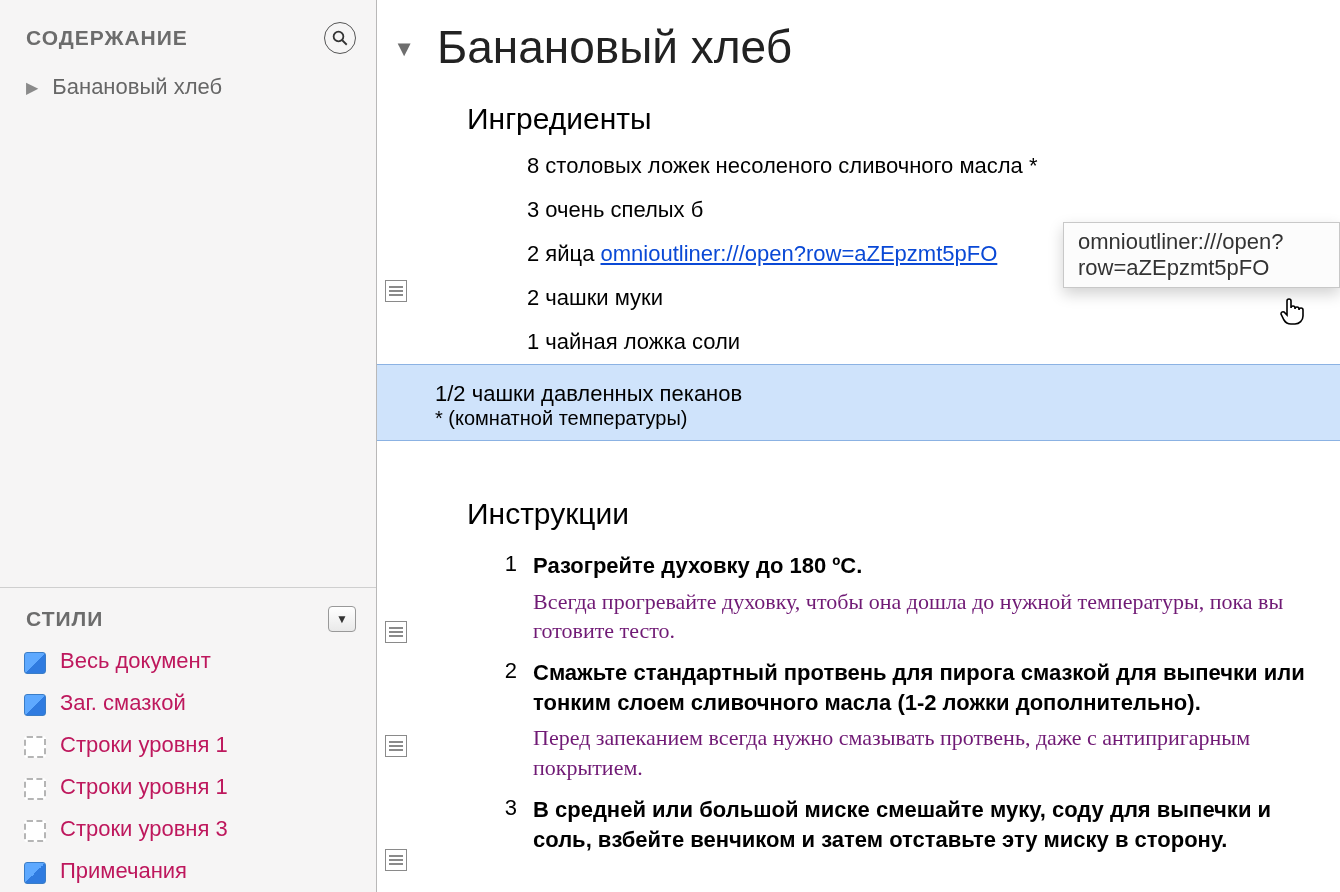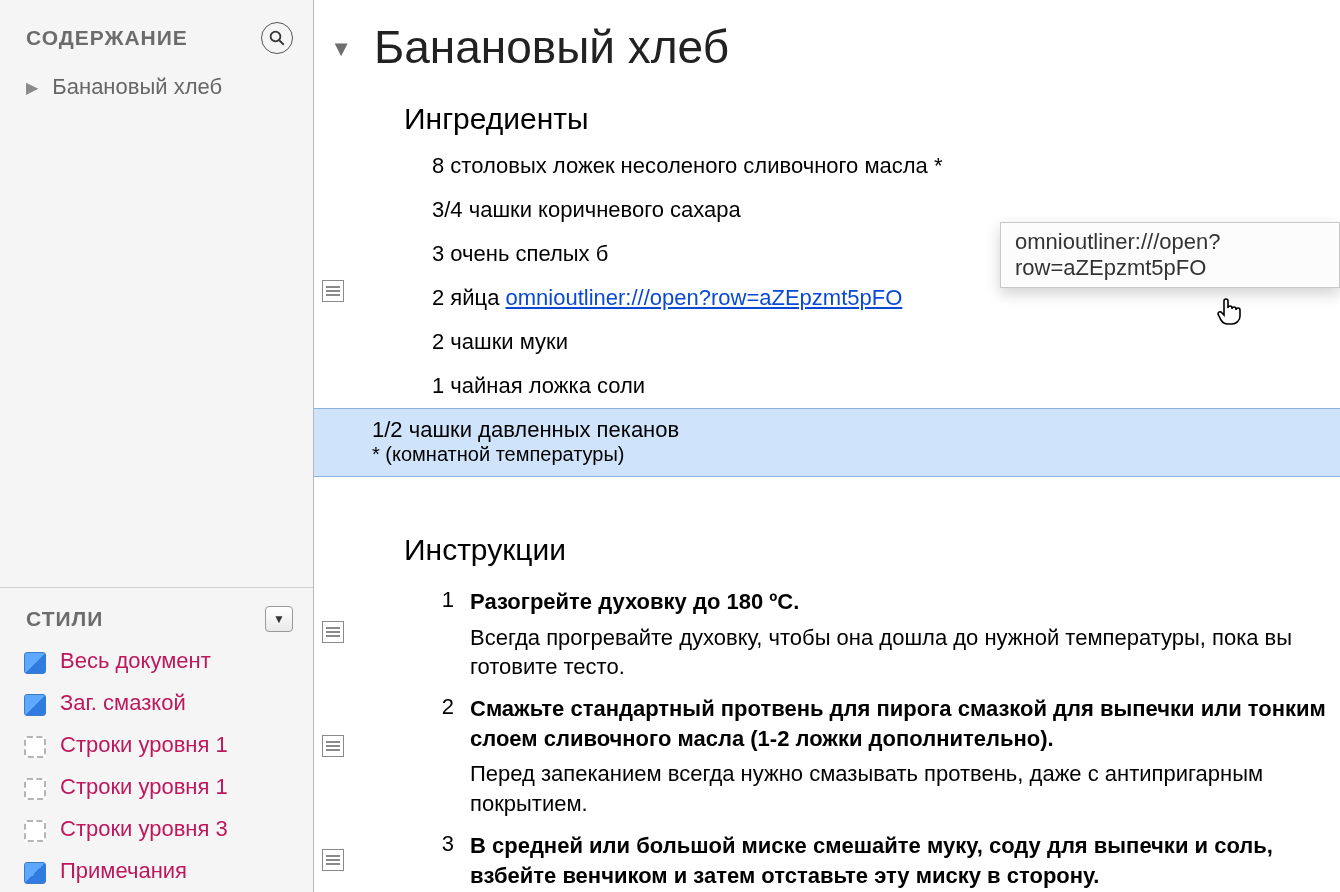--- a/index.html
+++ b/index.html
@@ -9,21 +9,21 @@
   background: #fff;
   color: #000;
   width: 1340px;
   height: 892px;
   overflow: hidden;
   display: flex;
 }
 
 
 .sidebar {
-  width: 314px;
+  width: 377px;
   height: 100%;
   background: #f6f5f5;
   border-right: 1px solid #b9b8b8;
   display: flex;
   flex-direction: column;
   gap: 18px;
 }
 .sidebar-section {
   flex: 1;
   overflow: auto;
@@ -149,20 +149,21 @@
   font-size: 30px; font-weight: 500;
   margin-top: 28px; margin-bottom: 8px;
   margin-left: 30px;
 }
 .ingredients-list {
   margin-left: 58px;
 }
 .ing-row {
   padding: 9px 0;
   font-size: 22px;
+  margin-left: 32px;
 }
 .ing-row a {
   color: #0a49d6;
   text-decoration: underline;
 }
 .selected-row {
   background: #cfe3fb;
   border-top: 1.5px solid #8bb2e3;
   border-bottom: 1.5px solid #8bb2e3;
   margin-left: -60px;
@@ -189,23 +190,24 @@
 }
 .instr-body {
   flex:1;
   font-size: 22px;
   font-weight:600;
   line-height:1.35;
 }
 .instr-note {
   margin-left: 96px;
   font-size: 22px;
-  color:#000000;
+  color:#701a75;
   margin-top:6px;
   line-height:1.35;
+  font-family:Liberation Serif, serif;
 }
 
 
 .tooltip {
   position: absolute;
   left: 686px;
   top: 222px;
   background: #fcfcfc;
   border: 1px solid #c8c8c8;
   padding: 6px 14px;
@@ -295,32 +297,31 @@
     <div class="content">
         <div class="section-heading">Ингредиенты</div>
       </div>
   </div>
 
   <div class="row">
     <div class="gutter"></div>
     <div class="content">
       <div class="ingredients-list" id="ing-list">
           <div class="ing-row">8 столовых ложек несоленого сливочного масла *</div>
-          <div class="ing-row">3/4 чашки коричневого сахара</div>
           <div class="ing-row">3 очень спелых б</div>
           <div class="ing-row">2 яйца <a href="#">omnioutliner:///open?row=aZEpzmt5pFO</a></div>
           <div class="ing-row">2 чашки муки</div>
           <div class="ing-row">1 чайная ложка соли</div>
         </div>
     </div>
   </div>
 
   <div class="selected-row" style="position:relative;">
 
-    <div style="margin-left:58px;padding-top:8px;font-size:22px;">1/2 чашки давленных пеканов</div>
+    <div style="margin-left:58px;padding-top:16px;font-size:22px;">1/2 чашки давленных пеканов</div>
     <div class="note-line">* (комнатной температуры)</div>
   </div>
 
   <div class="row">
     <div class="gutter"></div>
     <div class="content">
         <div class="section-heading instructions">Инструкции</div>
       </div>
   </div>
 

